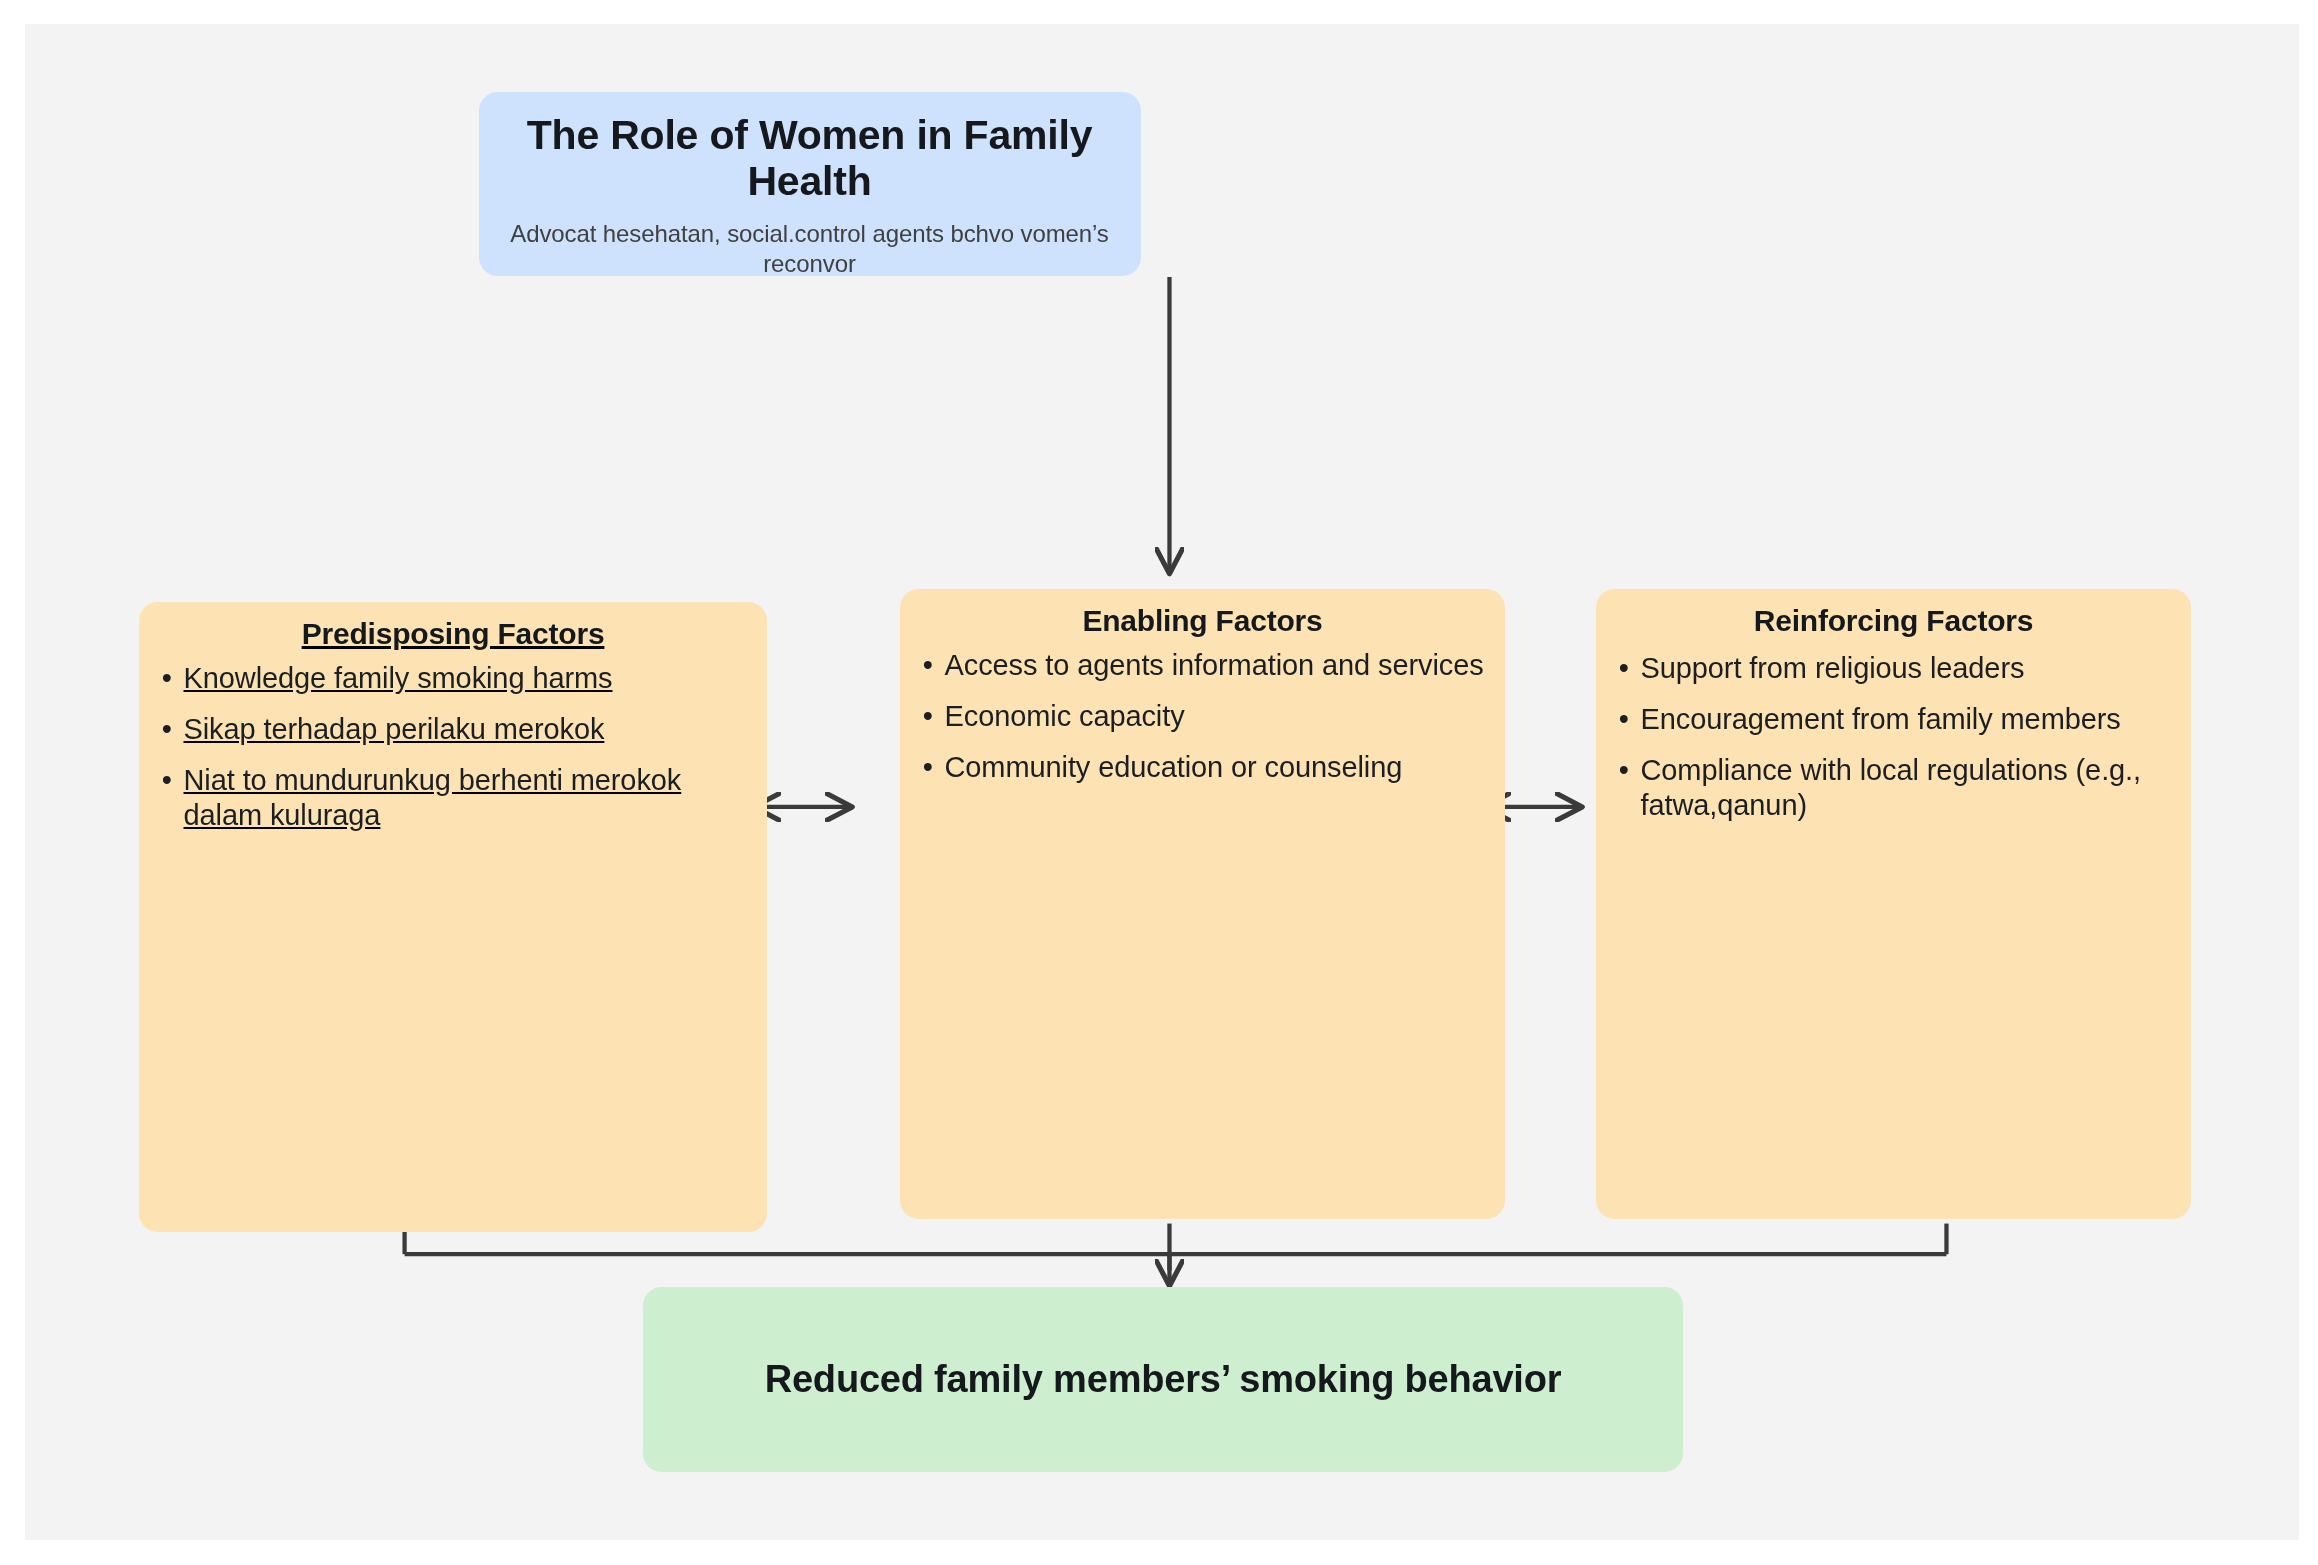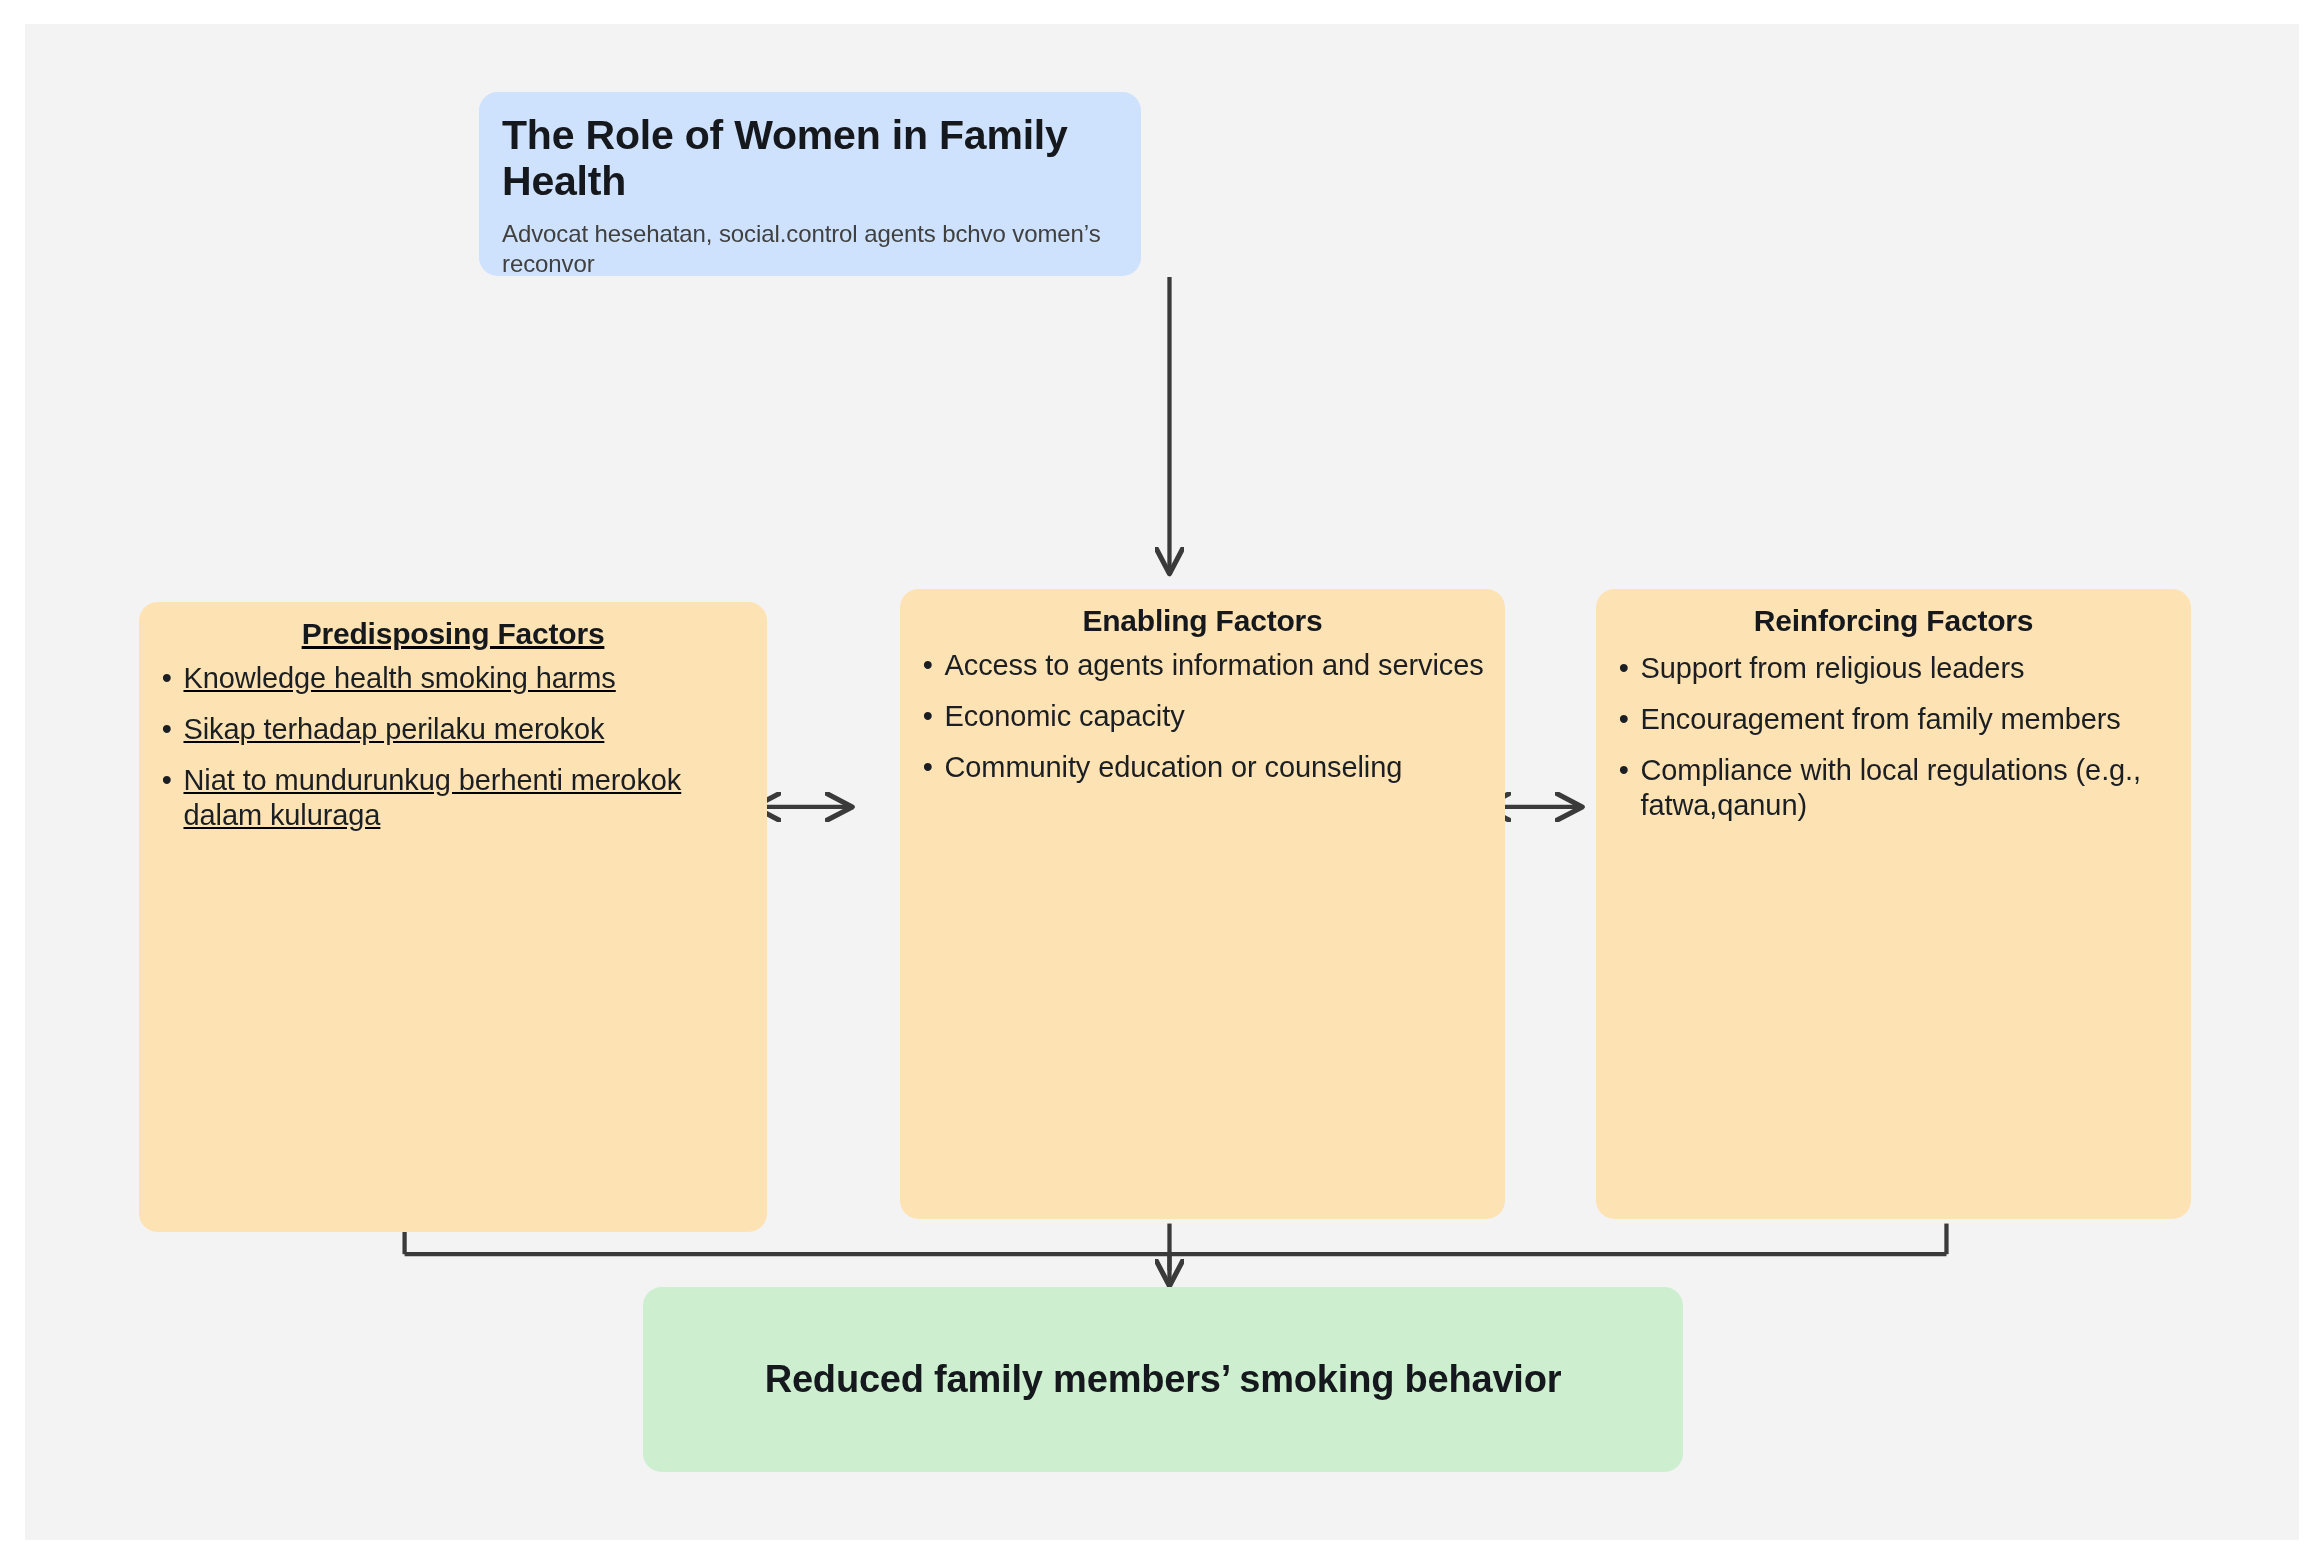--- a/index.html
+++ b/index.html
@@ -31,21 +31,21 @@
   }
 
   
   #title-node {
     left: 454px;
     top: 68px;
     width: 662px;
     height: 184px;
     background: #cfe2fd;
     padding: 20px 24px 17px 23px;
-    text-align: left;
+    text-align: center;
   }
   #title-node .title {
     font-size: 41px;
     font-weight: bold;
     color: #15181c;
     line-height: 1.14;
     letter-spacing: -0.2px;
   }
   #title-node .subtitle {
     margin-top: 14.2px;
@@ -169,21 +169,21 @@
   </svg>
 
   <div class="node" id="title-node">
     <div class="title">The Role of Women in Family Health</div>
     <div class="subtitle">Advocat hesehatan, social.control agents bchvo vomen’s reconvor</div>
   </div>
 
   <div class="node factor-node" id="node-predisposing">
     <div class="heading">Predisposing Factors</div>
     <ul>
-      <li><span class="bullet">•</span><span>Knowledge health smoking harms</span></li>
+      <li><span class="bullet">•</span><span>Knowledge family smoking harms</span></li>
       <li><span class="bullet">•</span><span>Sikap terhadap perilaku merokok</span></li>
       <li><span class="bullet">•</span><span>Niat to mundurunkug berhenti merokok dalam kuluraga</span></li>
     </ul>
   </div>
 
   <div class="node factor-node" id="node-enabling">
     <div class="heading">Enabling Factors</div>
     <ul>
       <li><span class="bullet">•</span><span>Access to agents information and services</span></li>
       <li><span class="bullet">•</span><span>Economic capacity</span></li>

